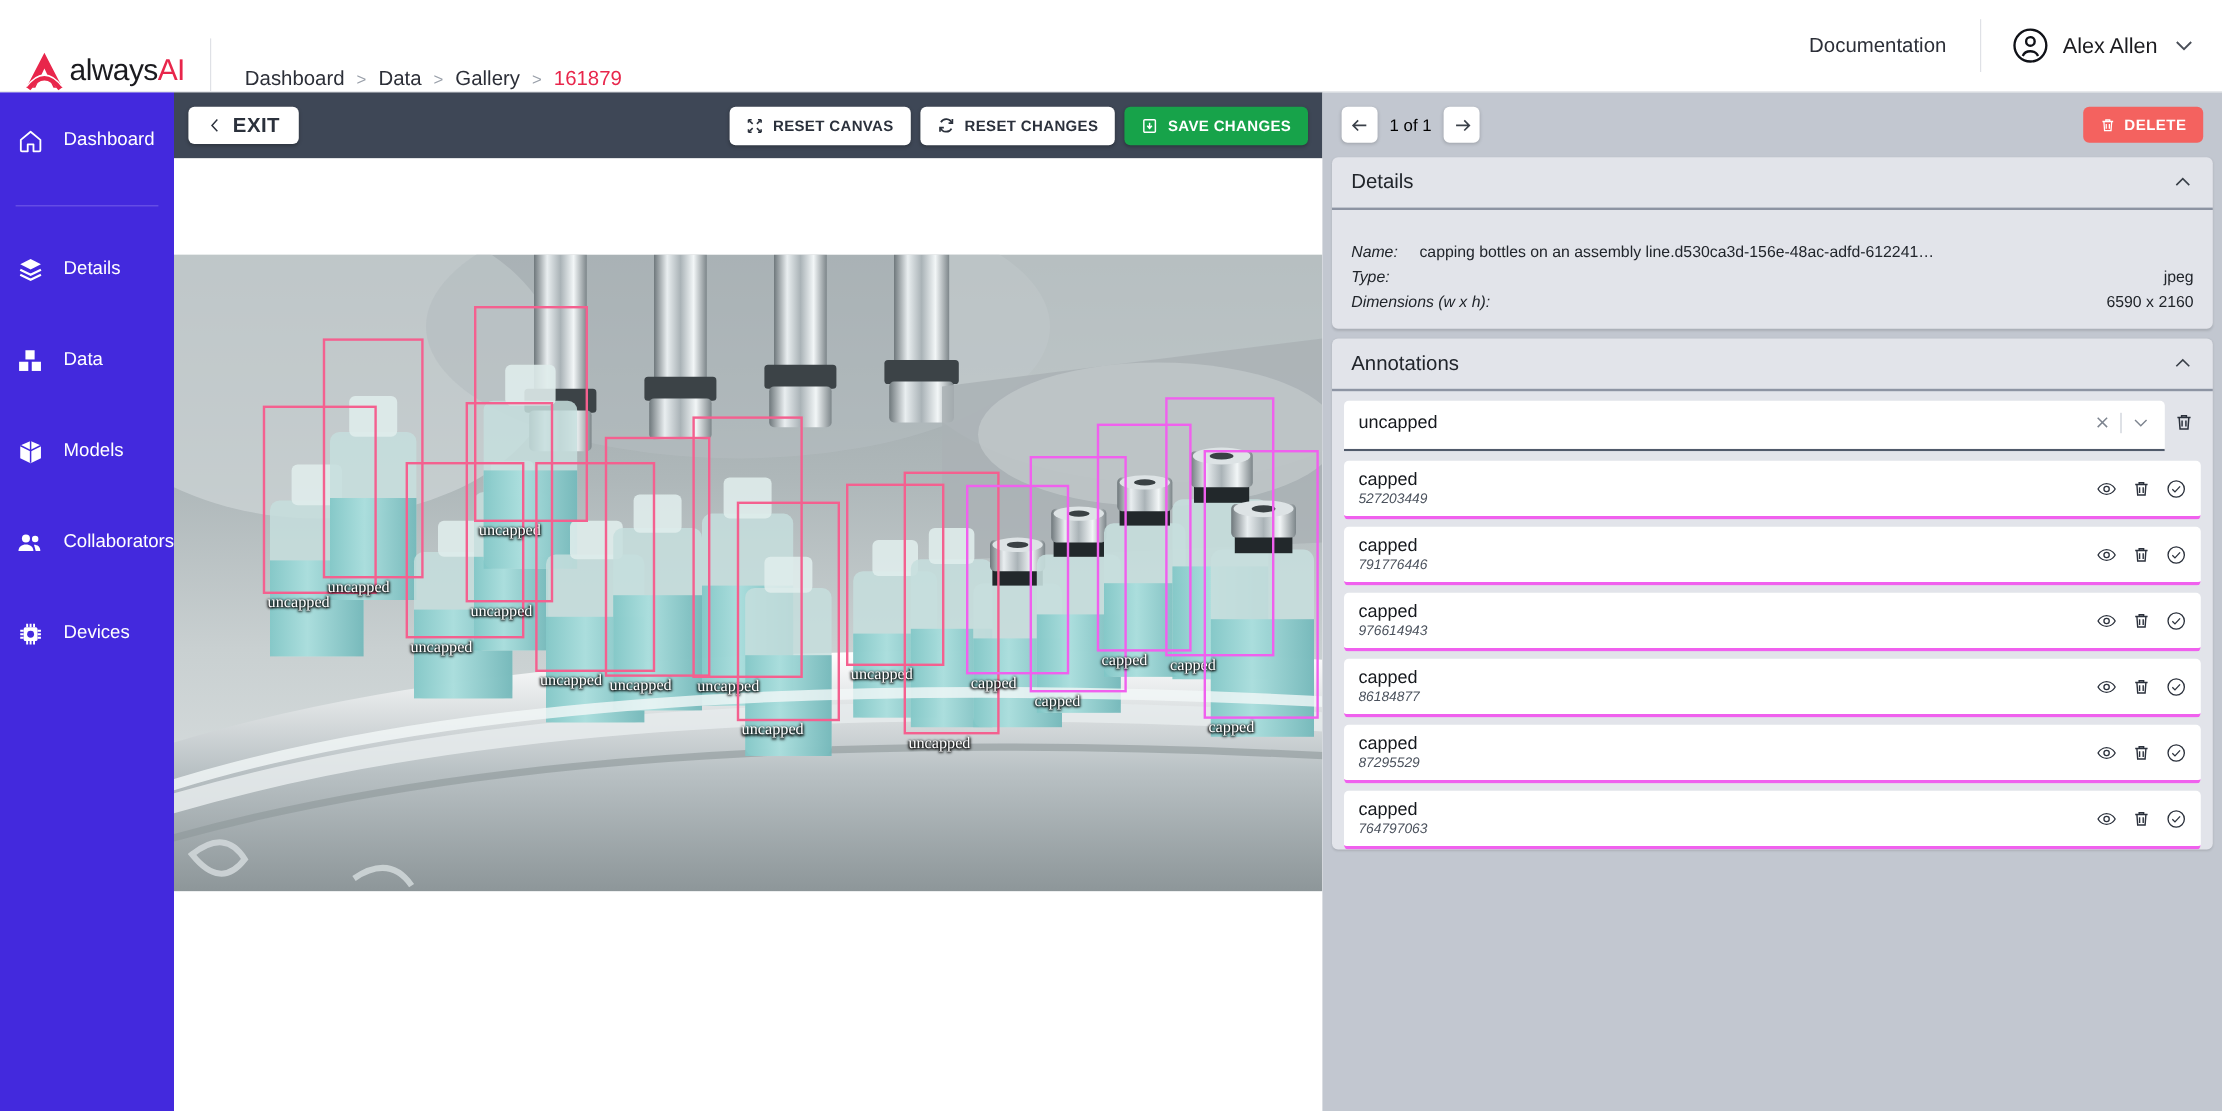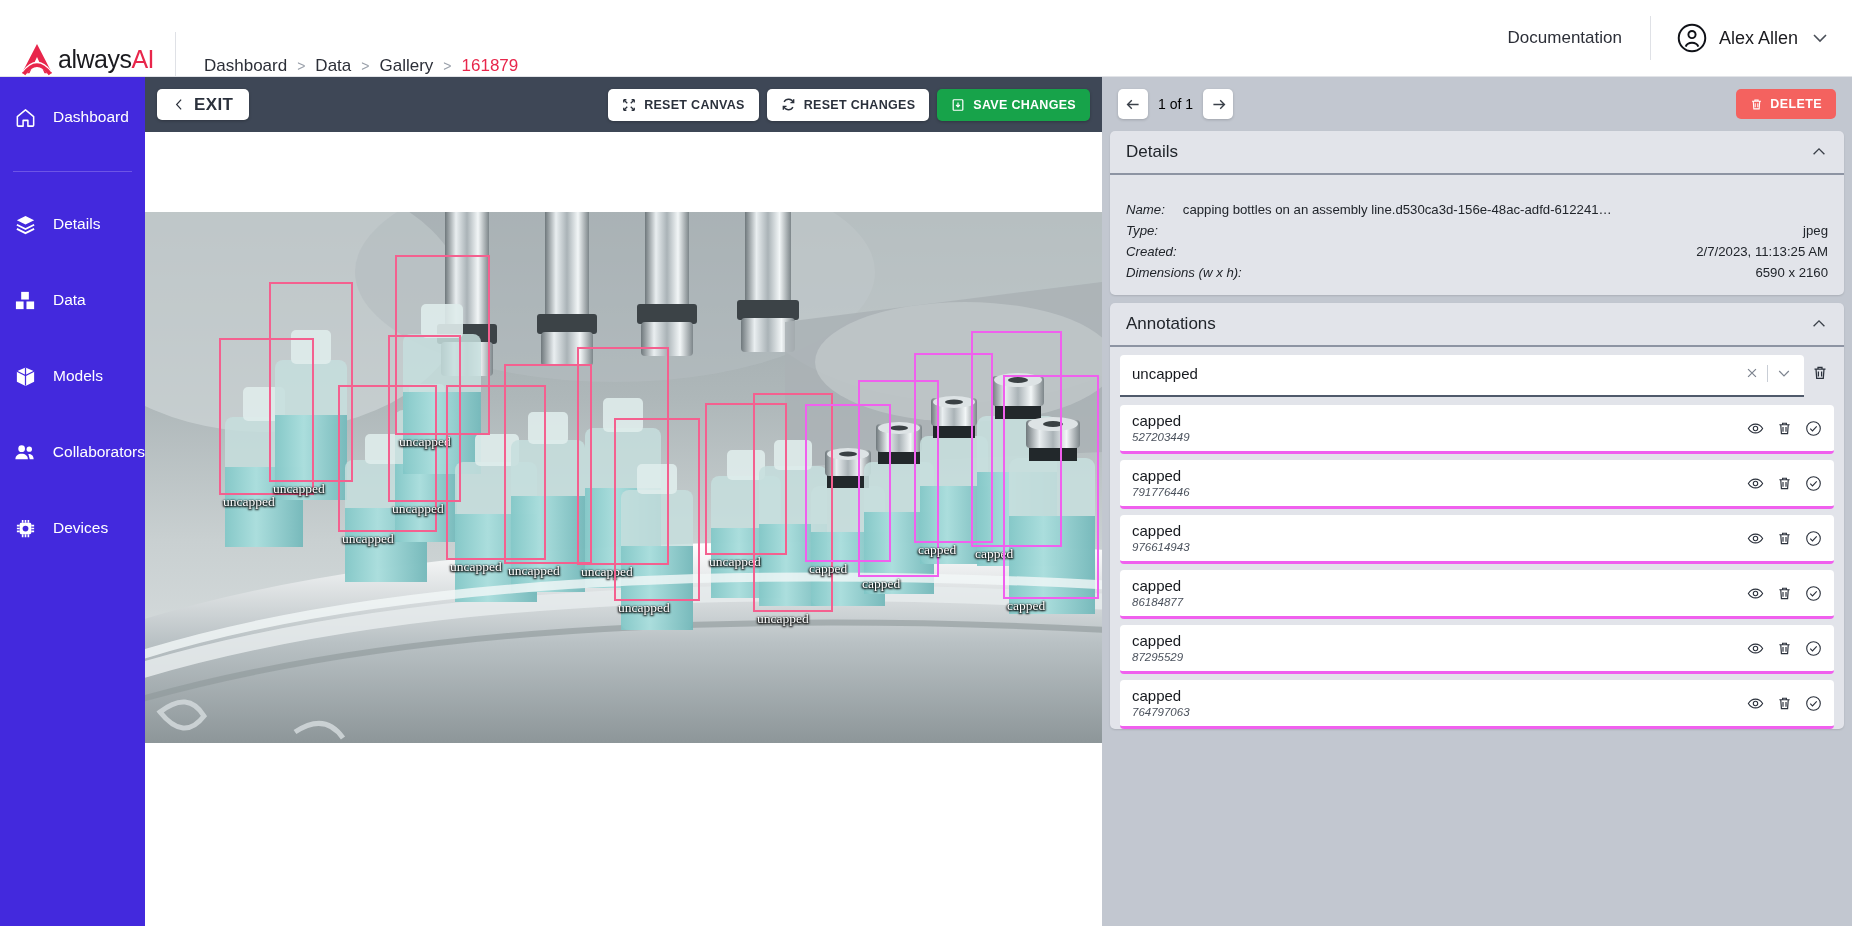--- a/index.html
+++ b/index.html
@@ -571,24 +571,20 @@
         <div class="detail-rows">
           <div class="drow name">
             <span class="k">Name:</span>
             <span class="v">capping bottles on an assembly line.d530ca3d-156e-48ac-adfd-612241…</span>
           </div>
           <div class="drow">
             <span class="k">Type:</span>
             <span class="v">jpeg</span>
           </div>
           <div class="drow">
-            <span class="k">Created:</span>
-            <span class="v">2/7/2023, 11:13:25 AM</span>
-          </div>
-          <div class="drow">
             <span class="k">Dimensions (w x h):</span>
             <span class="v">6590 x 2160</span>
           </div>
         </div>
       </div>
 
 
       <div class="card">
         <div class="card-head">
           <span>Annotations</span>

